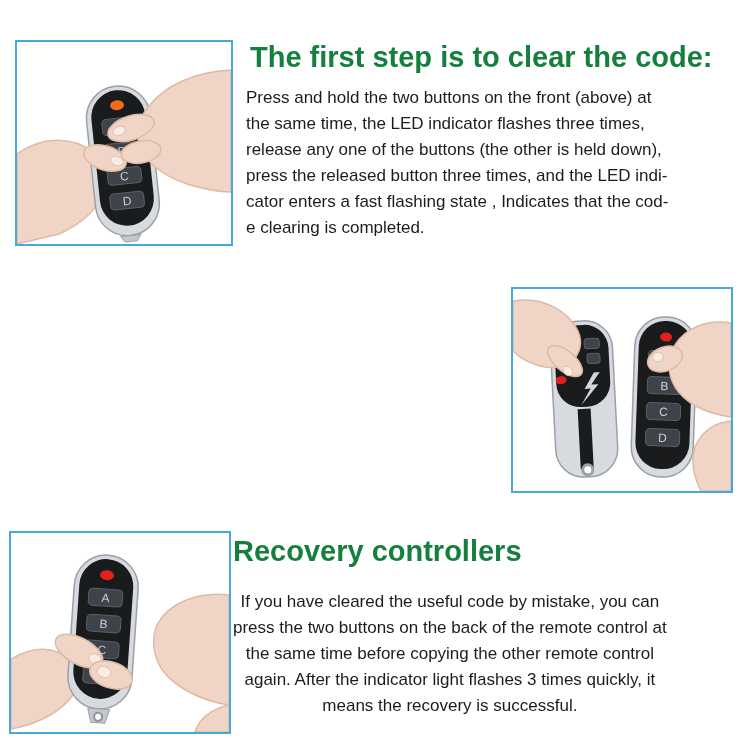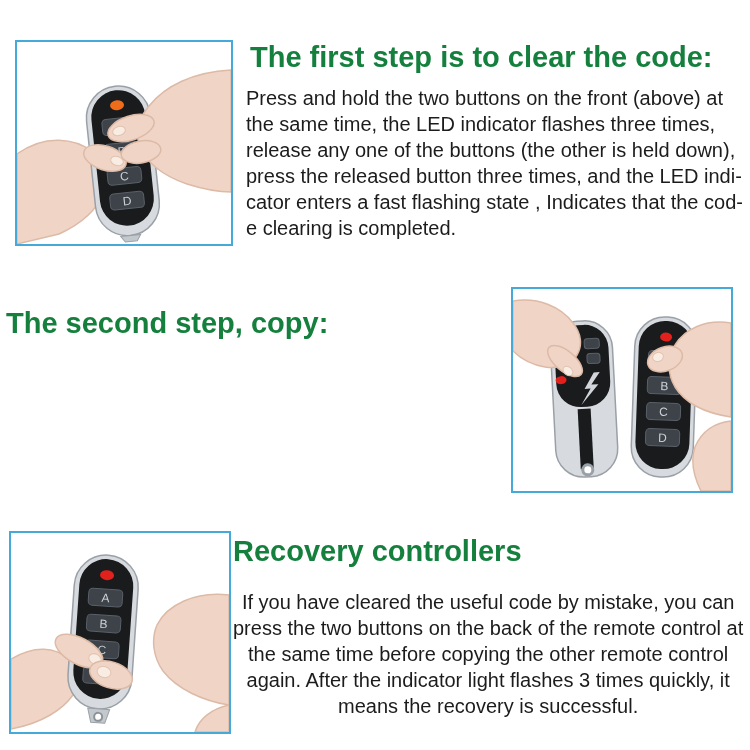--- a/index.html
+++ b/index.html
@@ -10,21 +10,21 @@
   .frame{
     position:absolute;box-sizing:border-box;background:#ffffff;
     border:2px solid #45a9d9;
   }
   .frame svg{display:block;width:100%;height:100%;}
   .heading{
     position:absolute;font-size:29px;line-height:34px;font-weight:700;
     white-space:pre;color:#15803d;letter-spacing:0px;
   }
   .bodytext{
-    position:absolute;font-size:20px;line-height:26px;font-weight:400;
+    position:absolute;font-size:17px;line-height:26px;font-weight:400;
     white-space:pre;color:#1c1c1c;
   }
   
   #photo1{left:15px;top:40px;width:218px;height:206px;}
   #h1    {left:250px;top:40px;}
   #b1    {left:246px;top:85px;}
   #h2    {left:6px;top:306px;}
   #b2    {left:6px;top:354px;}
   #photo2{left:511px;top:287px;width:222px;height:206px;}
   #photo3{left:9px;top:531px;width:222px;height:203px;}
@@ -89,21 +89,20 @@
     </svg>
   </div>
   <div class="heading" id="h1">The first step is to clear the code:</div>
   <div class="bodytext" id="b1">Press and hold the two buttons on the front (above) at
 the same time, the LED indicator flashes three times,
 release any one of the buttons (the other is held down),
 press the released button three times, and the LED indi-
 cator enters a fast flashing state , Indicates that the cod-
 e clearing is completed.</div>
 
-  <div class="heading" id="h2">The second step, copy:</div>
   <div class="frame" id="photo2">
     <svg viewBox="0 0 218 202">
 
       <g transform="rotate(-3 70 108)">
         <rect class="chrome" x="40" y="32" width="62" height="156" rx="28"></rect>
         <rect class="face" x="44" y="36" width="54" height="82" rx="24"></rect>
         <rect class="btn" x="74" y="50" width="15" height="10" rx="3"></rect>
         <rect class="btn" x="76" y="65" width="13" height="10" rx="3"></rect>
         <polygon fill="#d2d6da" points="82,84 72,100 78,100 68,116 86,96 79,96 88,84"></polygon>
         <ellipse cx="49" cy="90" rx="5.5" ry="4" fill="#e2211c"></ellipse>

